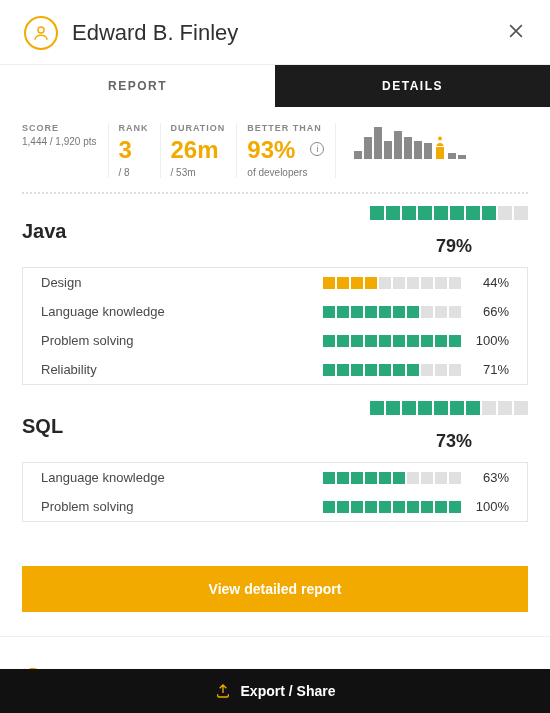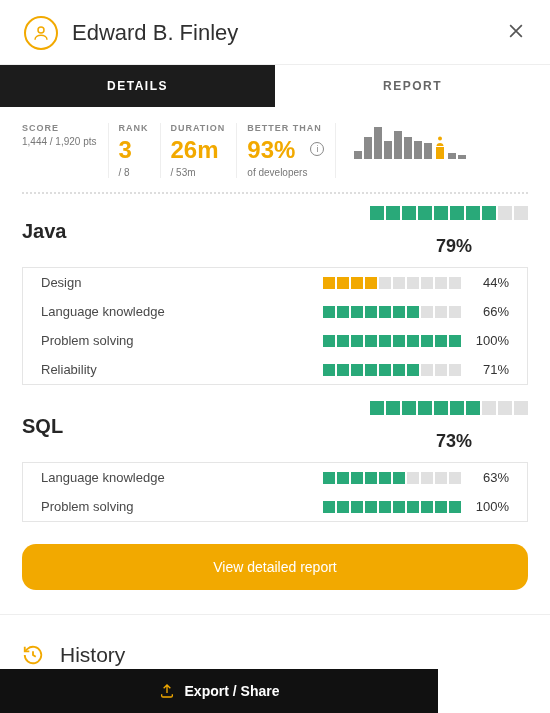--- a/index.html
+++ b/index.html
@@ -54,30 +54,30 @@
   .box { width:14px; height:14px; background:#e0e0e0; }
   .box.fill-g { background:#29a979; }
   .box.fill-y { background:#f2a900; }
   .sub-table { border:1px solid #e5e5e5; }
   .sub-row { display:flex; align-items:center; justify-content:space-between; padding:7px 18px; font-size:13px; color:#494949; }
   .sub-row .sub-label { flex:1; }
   .sub-row .boxes .box { width:12px; height:12px; }
   .sub-pct { min-width:42px; text-align:right; font-size:13px; color:#333; }
   .sub-right { display:flex; align-items:center; gap:6px; }
   .cta {
-    margin: 18px 22px 0; background:#f2a900; color:#fff; text-align:center;
-    padding:15px; font-size:14px; font-weight:400; cursor:pointer;border-radius:14px;
+    margin: 40px 22px 0; background:#f2a900; color:#fff; text-align:center;
+    padding:15px; font-size:14px; font-weight:700; cursor:pointer;
   }
   .history-head {
     display:flex; align-items:center; gap:16px; padding: 28px 22px 8px;
     border-top:1px solid #eee; margin-top:24px;
   }
   .history-title { font-size:21px; font-weight:400; color:#303030; }
   .footer {
-    position:absolute; bottom:0; left:0; right:0; width:438px;
+    position:absolute; bottom:0; left:0; right:0; width:550px;
     background:#111; color:#fff; display:flex; align-items:center; justify-content:center;
     gap:10px; padding:14px; font-size:14px; font-weight:600; cursor:pointer;
   }
 </style>
 </head>
 <body>
 
 <div class="header">
   <div class="hleft">
     <div class="avatar-ring">
@@ -89,22 +89,22 @@
     <div class="name">Edward B. Finley</div>
   </div>
   <div class="close">
     <svg width="20" height="20" viewBox="0 0 24 24" stroke="#555" stroke-width="2" fill="none">
       <path d="M5 5l14 14M19 5L5 19"></path>
     </svg>
   </div>
 </div>
 
 <div class="tabs">
+  <div class="tab tab-report">REPORT</div>
   <div class="tab tab-details">DETAILS</div>
-  <div class="tab tab-report">REPORT</div>
 </div>
 
 <div class="stats">
   <div class="stat">
     <div class="stat-label">SCORE</div>
     <div class="stat-sub">1,444 / 1,920 pts</div>
   </div>
   <div class="stat">
     <div class="stat-label">RANK</div>
     <div class="stat-value">3</div>

